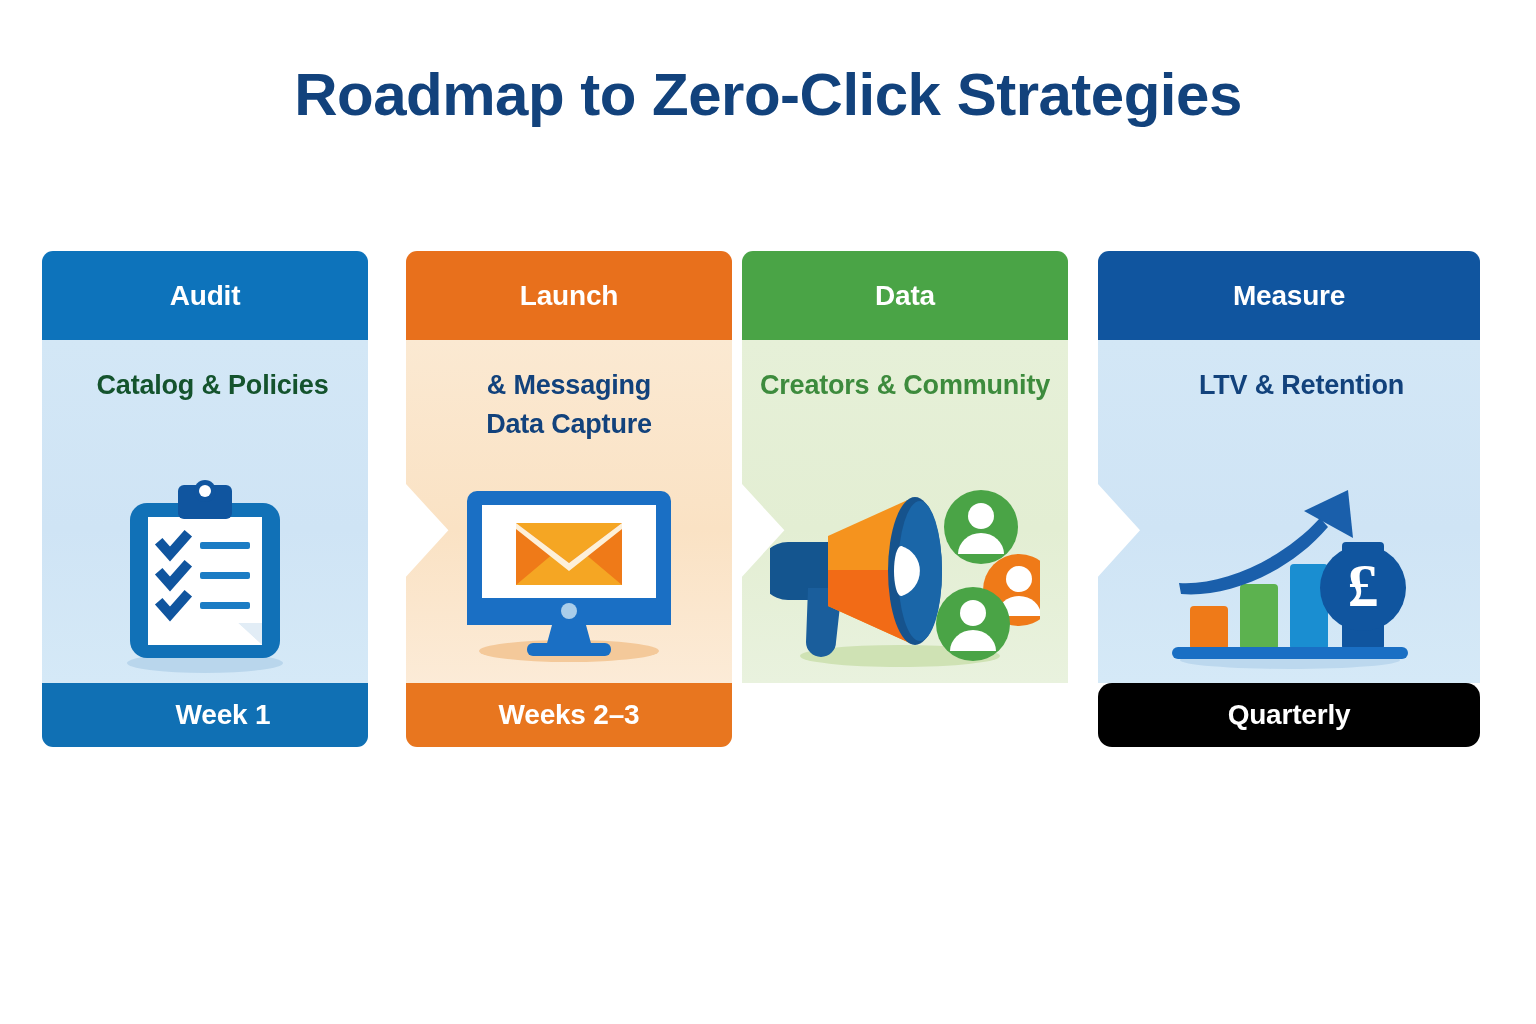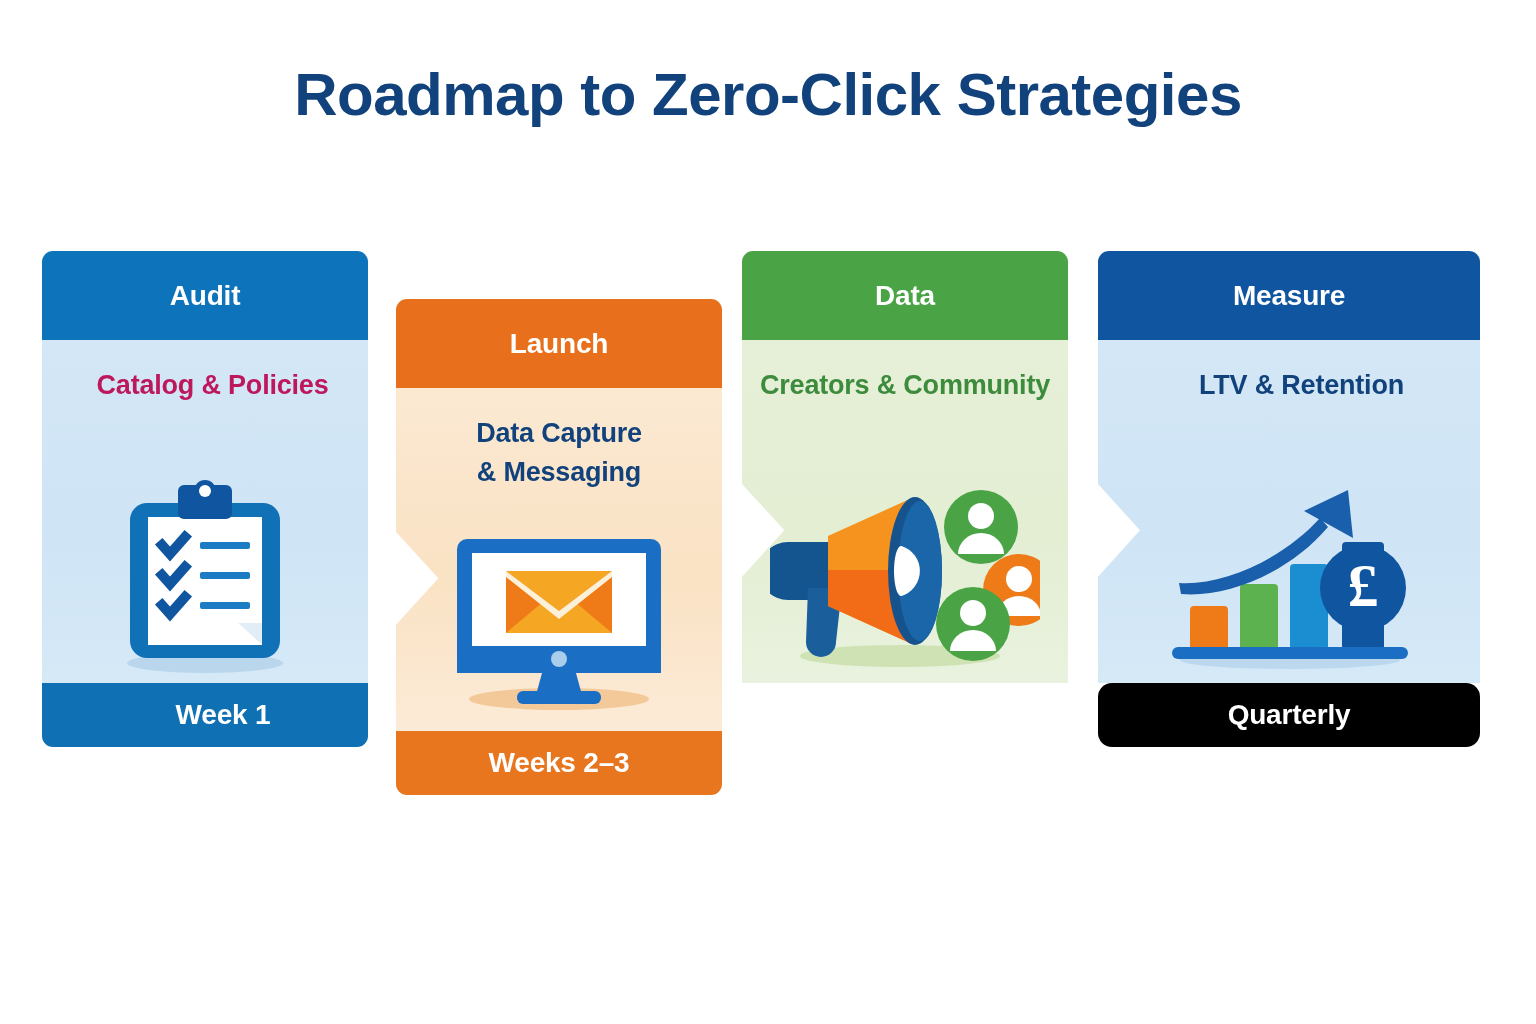--- a/index.html
+++ b/index.html
@@ -24,21 +24,21 @@
 
   #cards { position: absolute; left: 42px; top: 251px; width: 1396px; height: 496px; }
 
   .card {
     position: absolute;
     top: 0;
     width: 326px;
     height: 496px;
   }
   .card.c0 { left: 0px; }
-  .card.c1 { left: 354px; margin-top: 48px; }
+  .card.c1 { left: 364px; }
   .card.c2 { left: 700px; }
   .card.c3 { left: 1056px; width: 382px; }
 
   .card-header {
     position: absolute; left: 0; top: 0; right: 0;
     height: 89px;
     border-radius: 11px 11px 0 0;
     display: flex; align-items: center; justify-content: center;
     color: #ffffff;
     font-size: 28px;
@@ -99,21 +99,21 @@
     display: flex; align-items: center; justify-content: center;
     color: #ffffff;
     font-size: 28px;
     font-weight: bold;
     letter-spacing: -0.2px;
   }
 
   
   .c0 .card-header { background: #0d73bb; }
   .c0 .body-fill   { background: linear-gradient(180deg,#d3e7f6 0%, #cfe4f5 55%, #d5e9f7 100%); }
-  .c0 .card-subtitle { color: #be185d; margin-left: 15px; }
+  .c0 .card-subtitle { color: #14532d; margin-left: 15px; }
   .c0 .card-footer { background: #1070b4; padding-left: 36px; }
 
   .c1 .card-header { background: #e8701c; }
   .c1 .body-fill   { background: linear-gradient(180deg,#fbe9d2 0%, #fae2c4 55%, #fcebd7 100%); }
   .c1 .card-subtitle { color: #12427c; }
   .c1 .card-footer { background: #e8761f; }
 
   .c2 .card-header { background: #4aa446; }
   .c2 .body-fill   { background: linear-gradient(180deg,#e6f0d8 0%, #e3eed3 55%, #e9f2de 100%); }
   .c2 .card-subtitle { color: #3d8b3d; }
@@ -163,22 +163,22 @@
         </div>
       </div>
       <div class="card-footer">Week 1</div>
     </div>
 
     <div class="card c1">
       <div class="card-header">Launch</div>
       <div class="card-body">
         <div class="body-fill"></div>
         <div class="card-subtitle">
+          <div>&amp; Messaging</div>
           <div>Data Capture</div>
-          <div>&amp; Messaging</div>
         </div>
         <div class="icon-wrap">
           <svg width="240" height="180" viewBox="0 0 240 180">
             <ellipse cx="120" cy="166" rx="90" ry="11" fill="#f4c99a"></ellipse>
             <rect x="18" y="6" width="204" height="134" rx="10" fill="#1a6fc4"></rect>
             <rect x="33" y="20" width="174" height="93" fill="#ffffff"></rect>
             <rect x="18" y="113" width="204" height="27" rx="0" fill="#1a6fc4"></rect>
             <circle cx="120" cy="126" r="8" fill="#a9cdea"></circle>
             <path d="M103 140 h34 l6 22 h-46 Z" fill="#1a6fc4"></path>
             <rect x="78" y="158" width="84" height="13" rx="6" fill="#1a6fc4"></rect>

